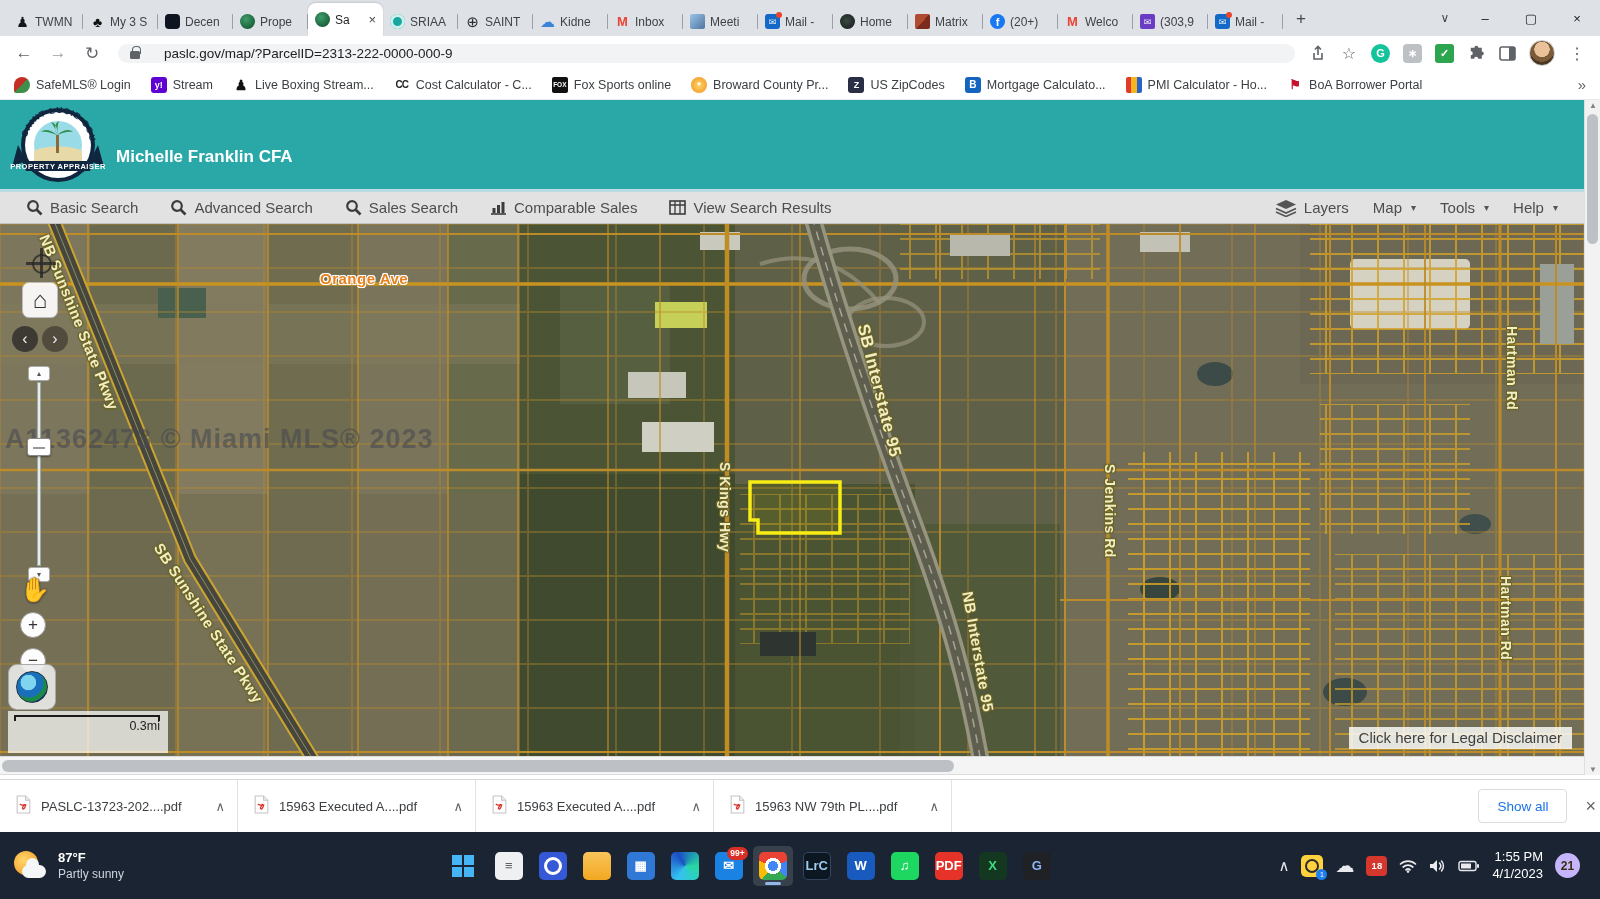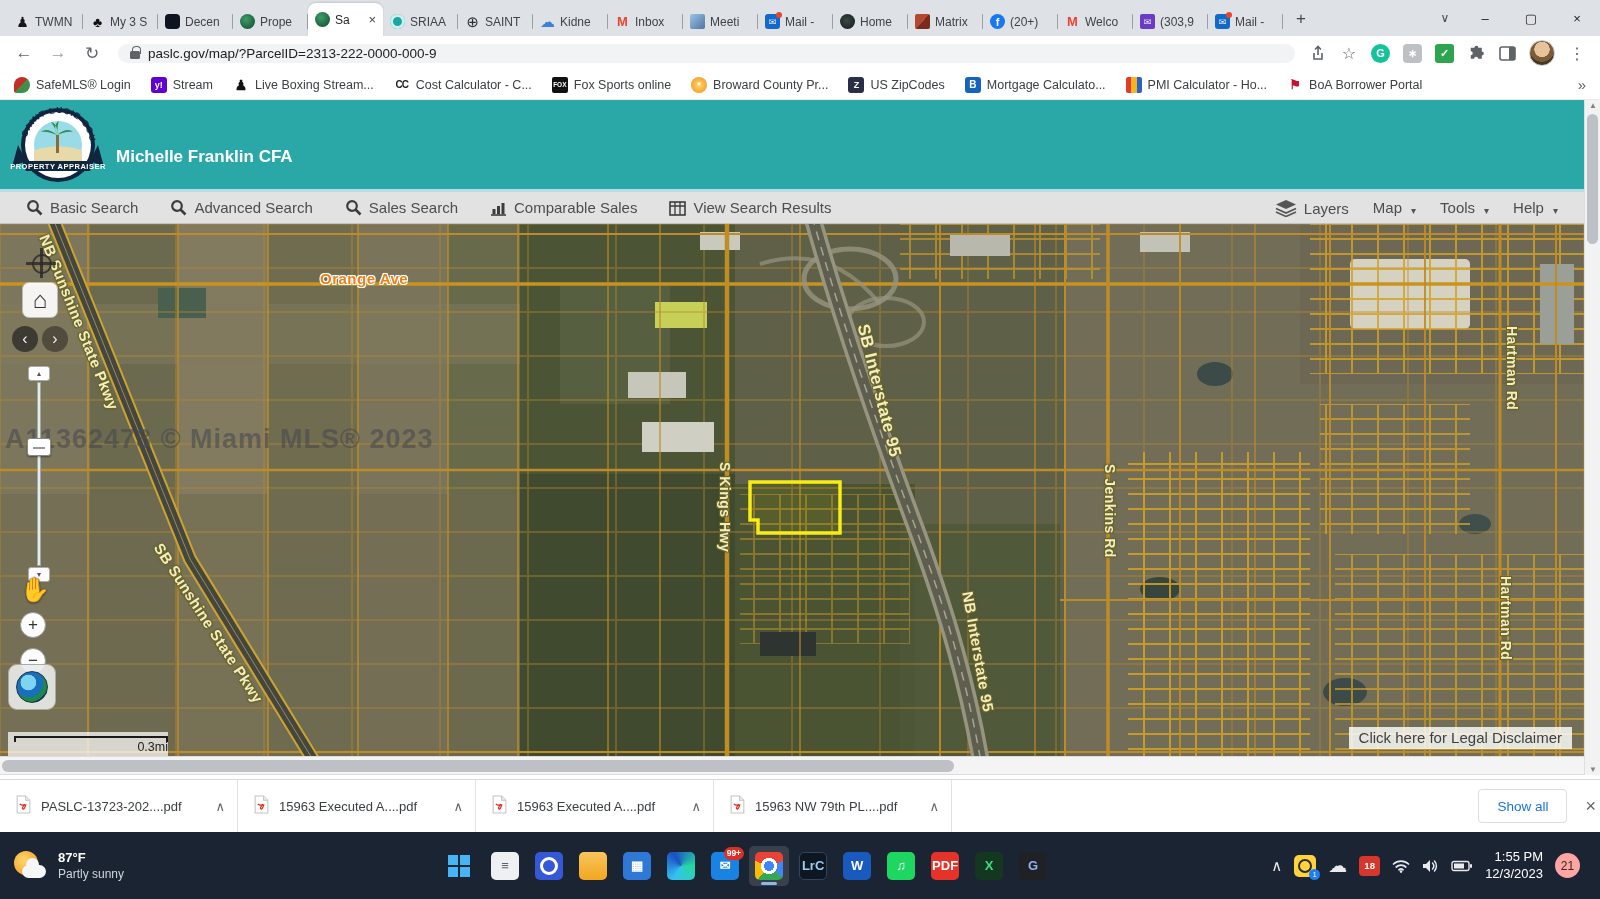--- a/index.html
+++ b/index.html
@@ -32,21 +32,21 @@
   .ticon-mail-purple { background:#6a3cc4; border-radius:2px; color:#fff; font-size:9px; }
   .tab-plus { width:28px; height:28px; margin:0 0 3px 4px; display:flex; align-items:center; justify-content:center; font-size:17px; color:#45484b; border-radius:50%; }
   .strip-right { margin-left:auto; display:flex; align-items:center; height:36px; }
   .strip-caret { width:34px; text-align:center; color:#45484b; font-size:12px; }
   .win-btn { width:46px; height:36px; display:flex; align-items:center; justify-content:center; color:#202124; font-size:13px; }
 
   
   .toolbar { position:absolute; left:0; top:36px; width:1600px; height:34px; background:#fff; display:flex; align-items:center; padding:0 10px; gap:6px; }
   .nav-arrow { width:28px; height:28px; display:flex; align-items:center; justify-content:center; font-size:17px; color:#5f6368; }
   .nav-arrow.fwd { color:#9aa0a6; }
-  .omnibox { flex:1; height:19px; margin:0 8px 0 6px; background:#f1f3f4; border-radius:14px; display:flex; align-items:center; padding:0 12px; gap:8px; }
+  .omnibox { flex:1; height:19px; margin:0 8px 0 6px; background:#f1f3f4; border-radius:14px; display:flex; align-items:center; padding:0 12px; gap:24px; }
   .lock-icon { position:relative; width:10px; height:8px; background:#5f6368; border-radius:1.5px; margin-top:4px; }
   .lock-icon::before { content:""; position:absolute; left:1.5px; top:-5px; width:7px; height:7px; border:1.6px solid #5f6368; border-bottom:none; border-radius:4px 4px 0 0; }
   .url-text { font-size:13.5px; color:#202124; }
   .tb-icons { display:flex; align-items:center; gap:13px; padding-right:4px; }
   .tb-ico { width:18px; height:18px; display:flex; align-items:center; justify-content:center; color:#5f6368; font-size:16px; }
   .ext-circle { width:19px; height:19px; border-radius:50%; display:flex; align-items:center; justify-content:center; color:#fff; font-size:11px; font-weight:bold; }
   .ext-gram { background:#15c39a; }
   .ext-gray { background:#bdc1c6; border-radius:4px; }
   .ext-check { background:#2da44e; border-radius:3px; }
   .avatar { width:26px; height:26px; border-radius:50%; background:radial-gradient(circle at 50% 35%, #e9c29a 0 38%, #7a5b3a 40% 62%, #4a3722 64%); border:1px solid #d0d0d0; }
@@ -68,34 +68,34 @@
   .bm-overflow { margin-left:auto; color:#5f6368; font-size:15px; }
 
   
   .site-header { position:absolute; left:0; top:100px; width:1600px; height:92px; background:#2aa8a8; border-bottom:3px solid #b9dbe4; }
   .logo { position:absolute; left:10px; top:5px; width:96px; height:82px; }
   .site-title { position:absolute; left:115px; top:14px; color:#fff; font-size:27px; font-weight:bold; letter-spacing:.2px; }
   .site-subtitle { position:absolute; left:116px; top:47px; color:#fff; font-size:17px; font-weight:bold; }
 
   
   .site-nav { position:absolute; left:0; top:192px; width:1584px; height:32px; background:#e2e2e2; border-bottom:1px solid #c2c2c2; display:flex; align-items:center; padding:0 26px; }
-  .nav-item { display:flex; align-items:flex-end; gap:7px; margin-right:32px; font-size:15px; color:#4d4d4d; white-space:nowrap; }
+  .nav-item { display:flex; align-items:center; gap:7px; margin-right:32px; font-size:15px; color:#4d4d4d; white-space:nowrap; }
   .nav-item svg { display:block; }
   .nav-right { margin-left:auto; display:flex; align-items:center; }
   .nav-right .nav-item { margin-right:0; margin-left:24px; }
   .caret { font-size:10px; color:#555; margin-left:2px; }
 
   
   .map-wrap { position:absolute; left:0; top:224px; width:1584px; height:532px; overflow:hidden; background:#6d6952; }
   .map-wrap svg.basemap { position:absolute; left:0; top:0; width:1584px; height:532px; }
   .map-label { position:absolute; white-space:nowrap; font-weight:bold; transform-origin:0 0; z-index:3; }
   .map-label.highway { color:#f3edc2; text-shadow:-1px -1px 0 #6b6526, 1px -1px 0 #6b6526, -1px 1px 0 #6b6526, 1px 1px 0 #6b6526, 0 0 3px #55511e; letter-spacing:.5px; }
   .map-label.street { color:#e8811c; text-shadow:-1px -1px 0 #fff, 1px -1px 0 #fff, -1px 1px 0 #fff, 1px 1px 0 #fff, 0 0 2px #fff; letter-spacing:.5px; }
   .watermark { position:absolute; left:5px; top:200px; font-size:27px; font-weight:600; color:rgba(72,74,80,.62); letter-spacing:1px; z-index:2; }
-  .scalebar { position:absolute; left:8px; top:508px; width:160px; height:24px; background:rgba(255,255,255,.72); z-index:4; padding:4px 0 0 6px; }
+  .scalebar { position:absolute; left:8px; top:487px; width:160px; height:42px; background:rgba(255,255,255,.72); z-index:4; padding:4px 8px 0 6px; }
   .scale-line { height:6px; border-top:2.5px solid #1a1a1a; border-left:2.5px solid #1a1a1a; border-right:2.5px solid #1a1a1a; }
   .scale-text { text-align:right; font-size:12.5px; color:#222; margin-top:-2px; }
   .disclaimer { position:absolute; right:12px; top:503px; background:rgba(255,255,255,.82); color:#3f3f3f; font-size:15px; padding:2px 10px 3px; z-index:4; }
 
   
   .map-controls { position:absolute; left:0; top:0; z-index:5; }
   .ctl-crosshair { position:absolute; left:26px; top:24px; width:30px; height:30px; }
   .ctl-crosshair::before { content:""; position:absolute; left:6px; top:6px; width:16px; height:16px; border:2.5px solid rgba(40,40,40,.8); border-radius:50%; }
   .ctl-crosshair::after { content:""; position:absolute; left:14px; top:0; width:2.5px; height:30px; background:rgba(40,40,40,.8); box-shadow:-14px 14px 0 -13.75px rgba(40,40,40,.8); }
   .ctl-cross-h { position:absolute; left:0; top:14px; width:30px; height:2.5px; background:rgba(40,40,40,.8); }
@@ -172,21 +172,21 @@
   .g-acrobat { background:#e5332a; color:#fff; font-size:8.5px; }
   .g-excel { background:#14381f; color:#3ddc84; }
   .g-gapp { background:#202124; color:#8ab4f8; }
   .tb-tray { display:flex; align-items:center; gap:12px; padding-right:8px; }
   .tray-ico { color:#e8eaed; font-size:15px; display:grid; place-items:center; }
   .teams-clock { position:relative; width:22px; height:22px; background:#ffd23e; border-radius:5px; }
   .teams-clock::before { content:""; position:absolute; left:4px; top:4px; width:10px; height:10px; border:2px solid #2b2b2b; border-radius:50%; }
   .teams-clock::after { content:"1"; position:absolute; right:-4px; bottom:-3px; width:11px; height:11px; background:#1d7ef0; border-radius:50%; color:#fff; font-size:7px; text-align:center; line-height:11px; }
   .cal-badge { width:21px; height:20px; background:#d6372c; border-radius:4px; color:#fff; font-size:9.5px; font-weight:bold; display:grid; place-items:center; }
   .tray-clock { text-align:right; font-size:13px; line-height:1.3; }
-  .notif-badge { width:25px; height:25px; border-radius:50%; background:#fca5a5; color:#3a2c0f; font-weight:normal; font-size:12px; display:grid; place-items:center; }
+  .notif-badge { width:25px; height:25px; border-radius:50%; background:#c4b5fd; color:#3a2c0f; font-weight:bold; font-size:12px; display:grid; place-items:center; }
 </style>
 </head>
 <body>
 
 <div class="stage">
 
   <div class="tabstrip">
     <div class="tabs-scroll">
         <div class="tab">
           <span class="ticon ticon-person-dark">♟</span>
@@ -693,19 +693,19 @@
       </span>
       <span class="tray-ico">
         <svg width="22" height="12" viewBox="0 0 22 12">
             <rect x="1" y="1.5" width="17" height="9" rx="2" fill="none" stroke="#e8eaed" stroke-width="1.4"></rect>
             <rect x="3" y="3.5" width="10" height="5" fill="#e8eaed"></rect>
             <rect x="19" y="4" width="2" height="4" rx="1" fill="#e8eaed"></rect>
           </svg>
       </span>
       <div class="tray-clock">
         <div>1:55 PM</div>
-        <div>12/3/2023</div>
+        <div>4/1/2023</div>
       </div>
       <div class="notif-badge">21</div>
     </div>
   </div>
 
 </div>
 
 </body></html>

